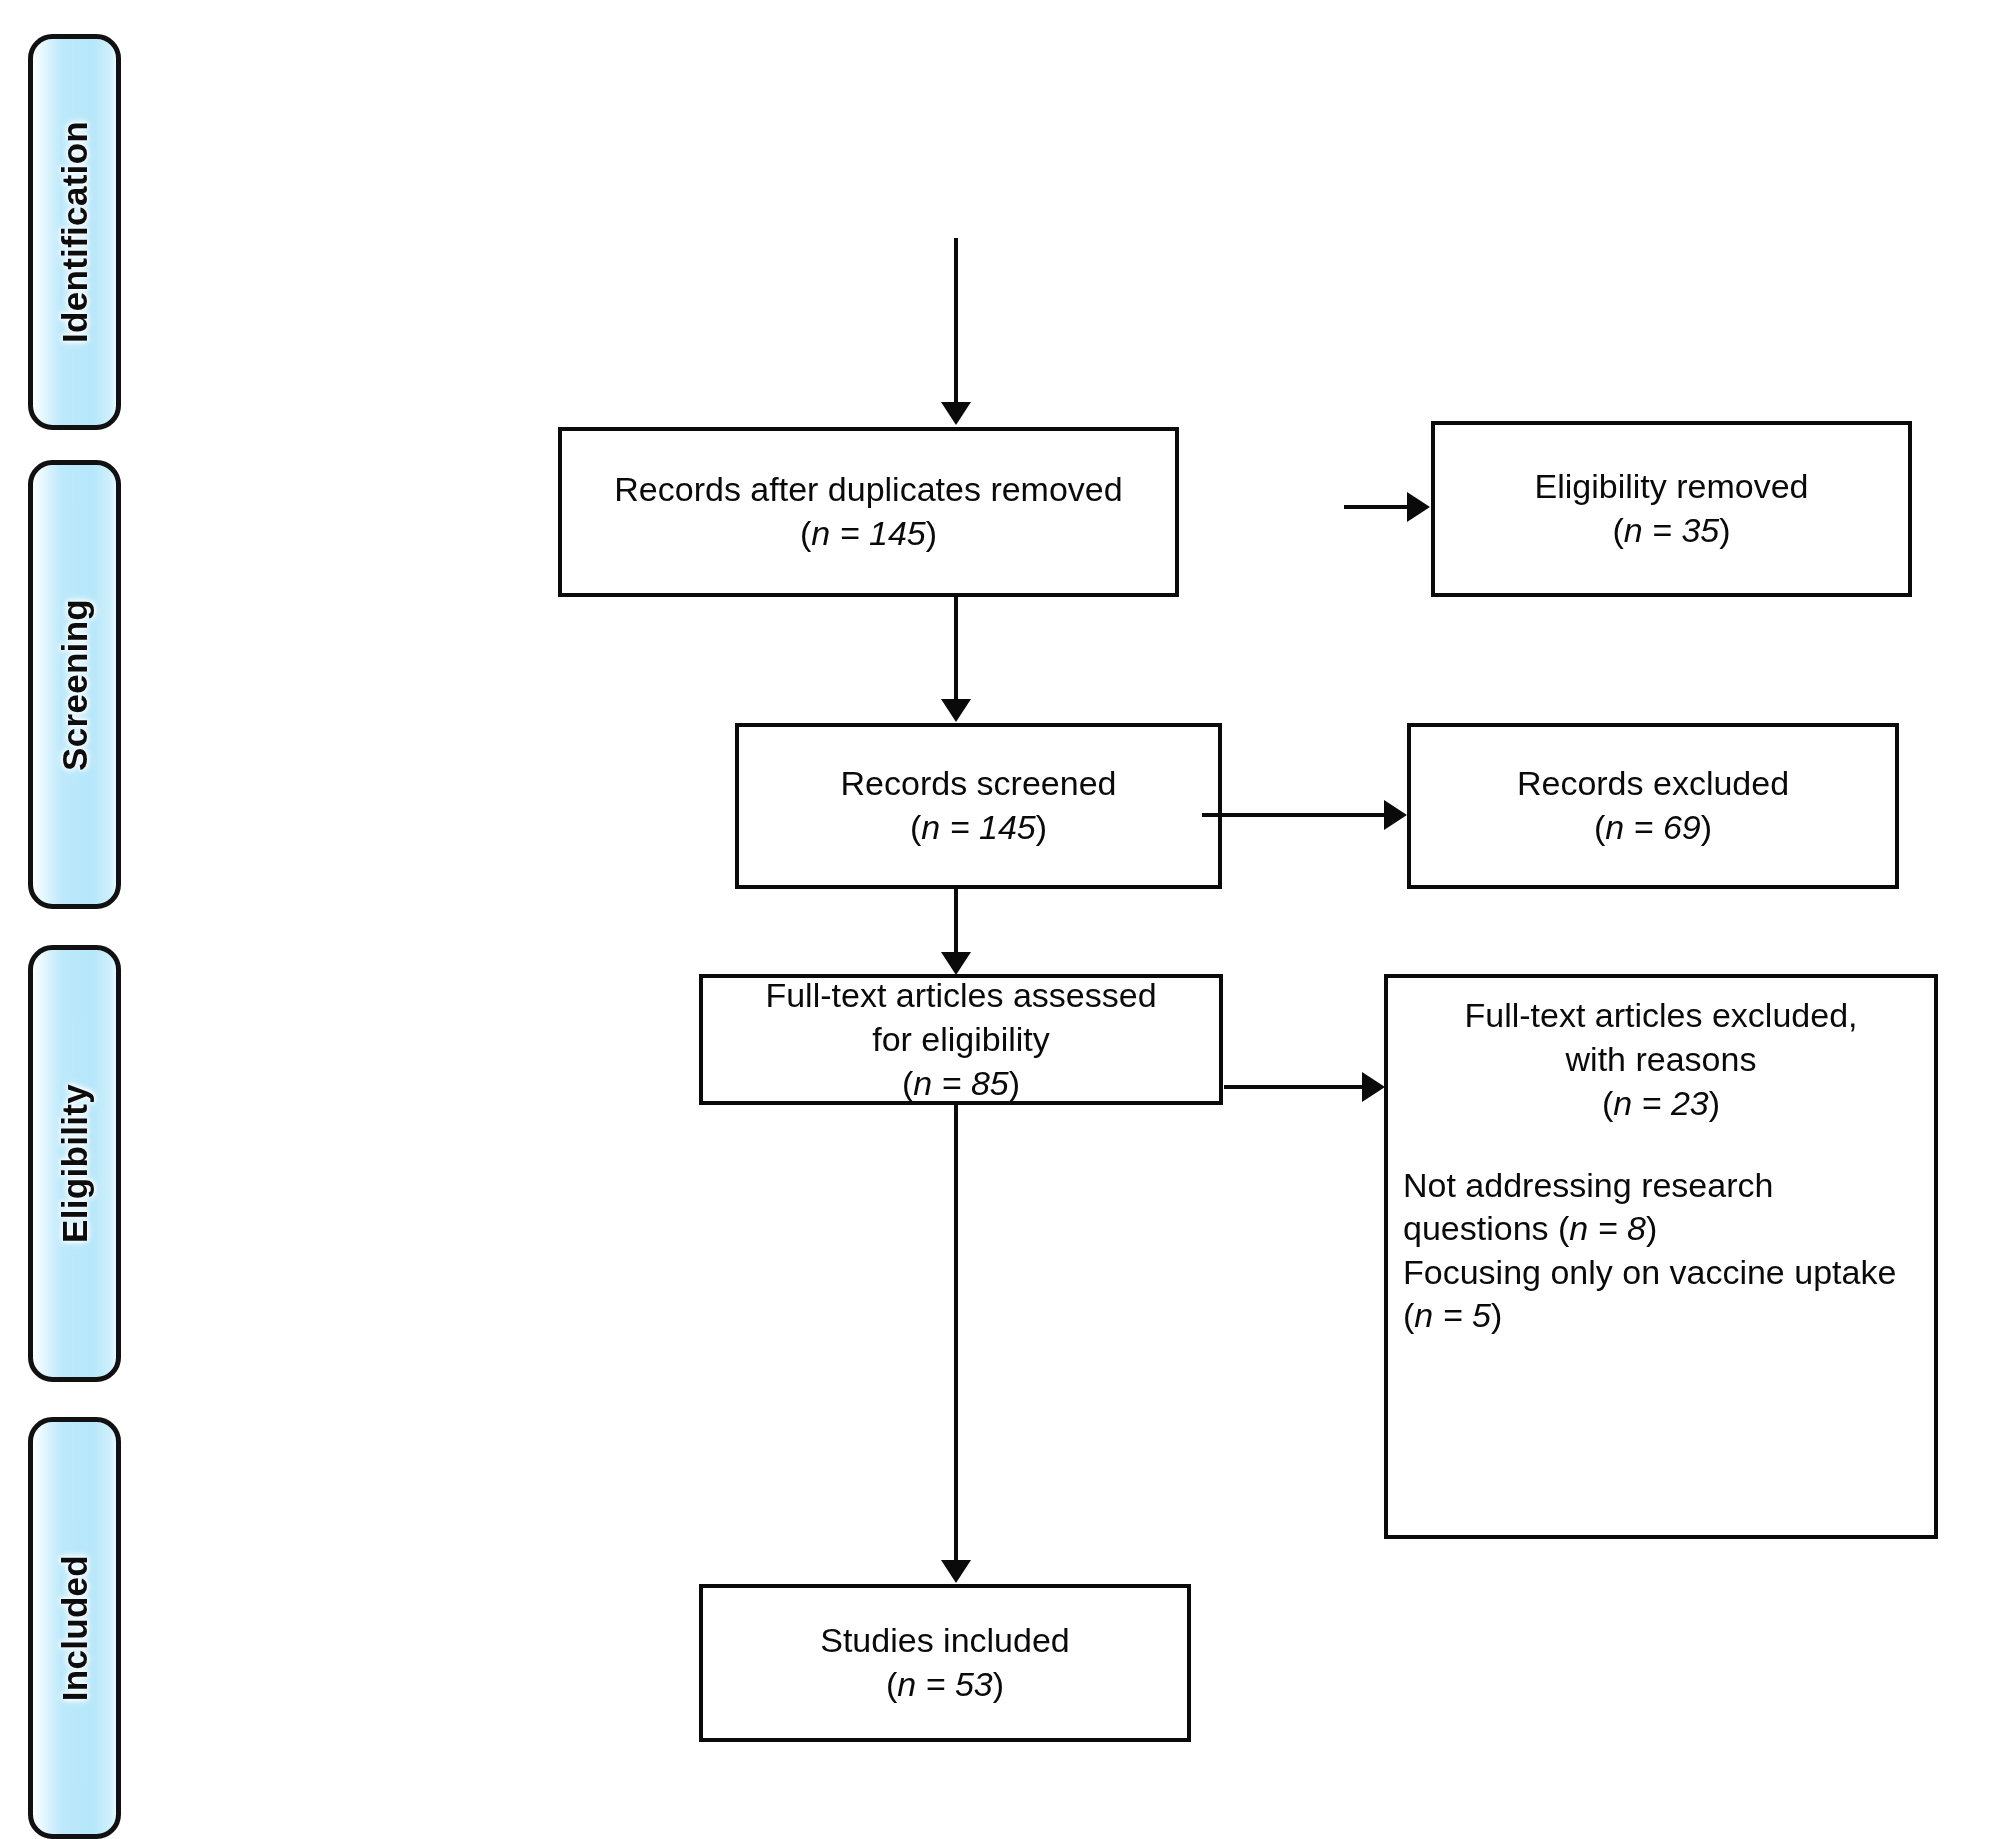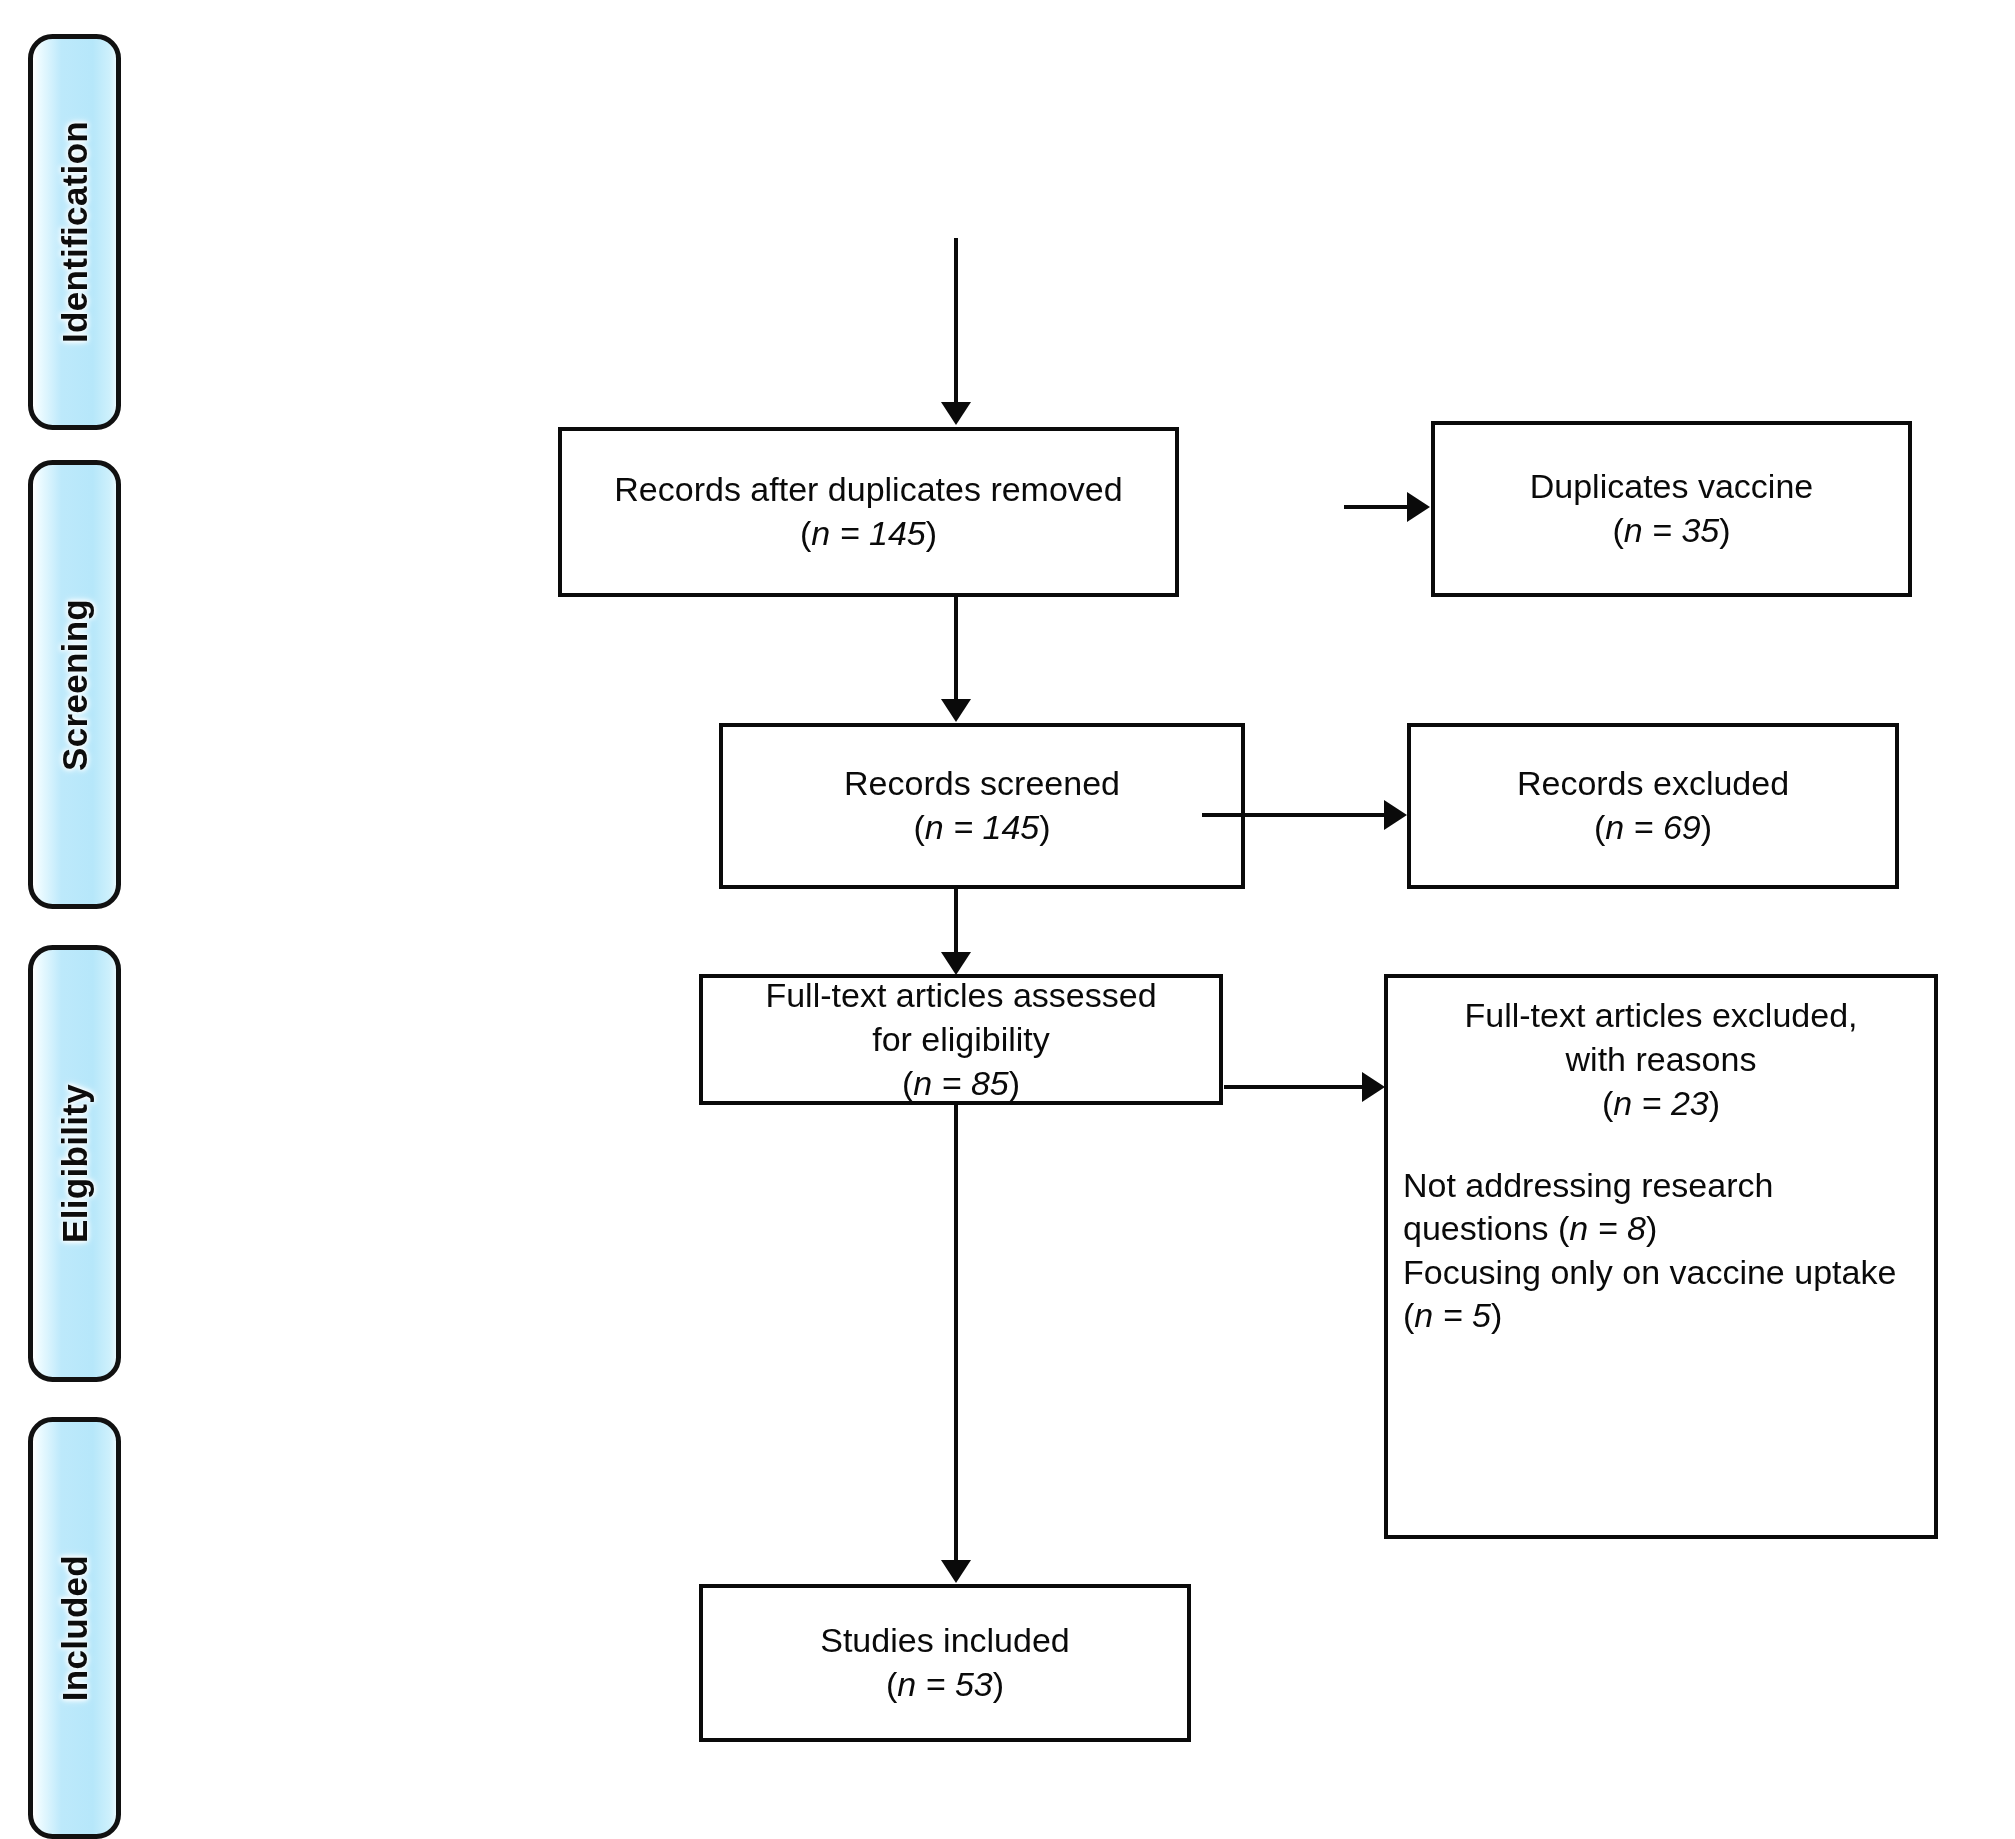--- a/index.html
+++ b/index.html
@@ -142,28 +142,28 @@
 
   <div class="flow-box" style="left:558px; top:427px; width:621px; height:170px;">
     <div class="box-line">Records after duplicates removed</div>
     <div class="n-line"><span>(</span><span class="ital">n</span><span class="ital"> = </span><span class="ital">145</span><span>)</span></div>
   </div>
 
   <div class="h-line" style="left:1344px; top:505px; width:71px;"></div>
   <div class="arrow-right" style="left:1407px; top:492px;"></div>
 
   <div class="flow-box" style="left:1431px; top:421px; width:481px; height:176px;">
-    <div class="box-line">Duplicates vaccine</div>
+    <div class="box-line">Eligibility removed</div>
     <div class="n-line"><span>(</span><span class="ital">n</span><span class="ital"> = </span><span class="ital">35</span><span>)</span></div>
   </div>
 
   <div class="v-line" style="left:954px; top:597px; height:103px;"></div>
   <div class="arrow-down" style="left:941px; top:699px;"></div>
 
-  <div class="flow-box" style="left:719px; top:723px; width:526px; height:166px;">
+  <div class="flow-box" style="left:735px; top:723px; width:487px; height:166px;">
     <div class="box-line">Records screened</div>
     <div class="n-line"><span>(</span><span class="ital">n</span><span class="ital"> = </span><span class="ital">145</span><span>)</span></div>
   </div>
 
   <div class="h-line" style="left:1202px; top:813px; width:189px;"></div>
   <div class="arrow-right" style="left:1384px; top:800px;"></div>
 
   <div class="flow-box" style="left:1407px; top:723px; width:492px; height:166px;">
     <div class="box-line">Records excluded</div>
     <div class="n-line"><span>(</span><span class="ital">n</span><span class="ital"> = </span><span class="ital">69</span><span>)</span></div>

